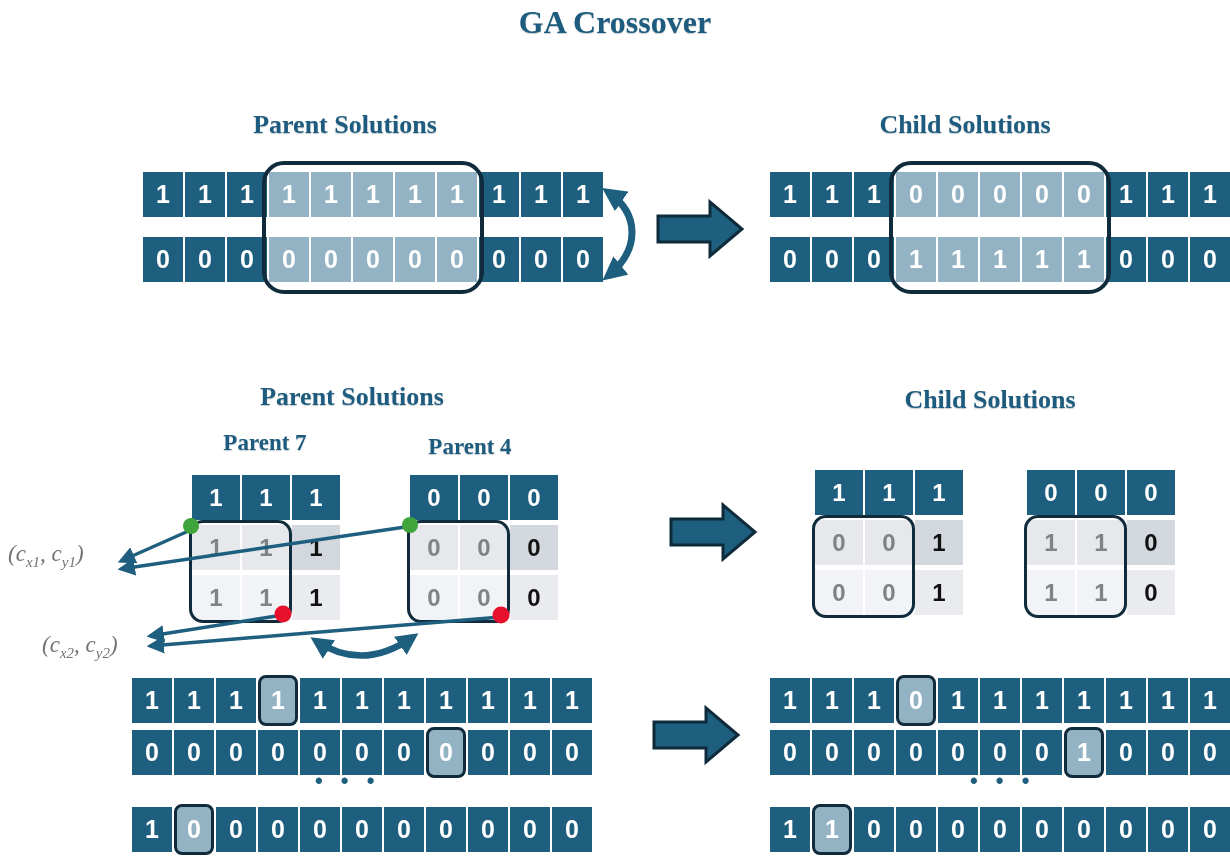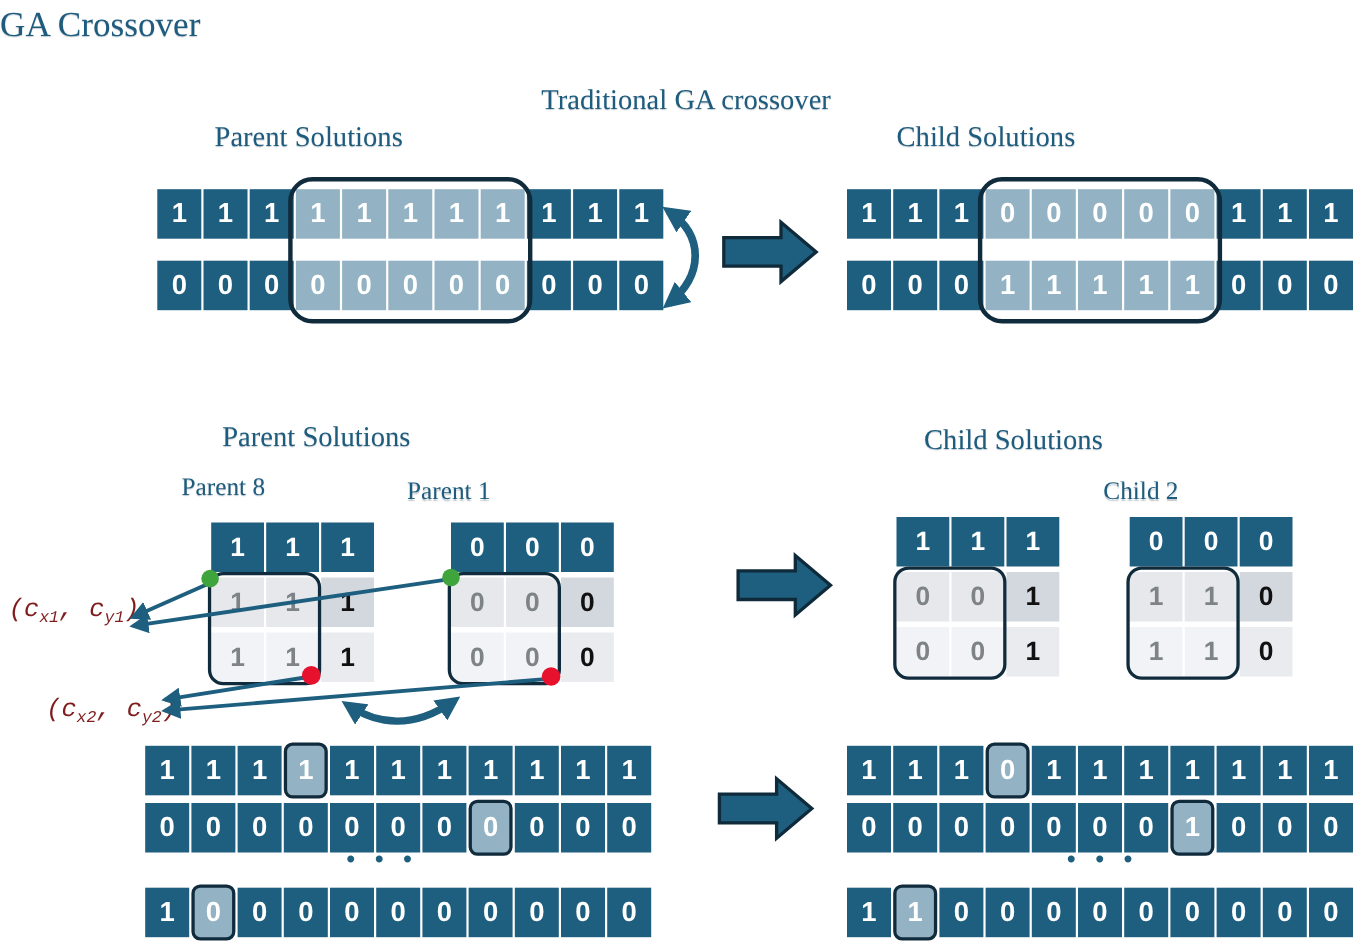--- a/index.html
+++ b/index.html
@@ -2,55 +2,54 @@
 <html style="--dark: #1E5F7F; --hl: #93B3C4; --outline: #102B3C; --heading: #1D5C7E;"><head>
 <meta charset="utf-8">
 <style>
   :root{
     --dark:#1E5F7F; --hl:#93B3C4; --outline:#102B3C; --heading:#1D5C7E;
     --grayNum:#7E8387; --b0a:#E6E8EC; --b0b:#D3D7DE; --b1a:#F2F3F6; --b1b:#E9EBEF;
   }
   html,body{margin:0;padding:0;background:#fff;}
   #canvas{position:relative;width:1230px;height:860px;background:#fff;overflow:hidden;
           font-family:"Liberation Serif",serif;}
-  .heading{position:absolute;color:var(--heading);font-weight:normal;
+  .heading{position:absolute;color:var(--heading);font-weight:bold;text-align:center;
            text-shadow:0 1px 1px rgba(20,40,60,.25);white-space:nowrap;}
   .bitrow{position:absolute;display:flex;gap:2px;}
   .cell{width:40px;height:45px;line-height:45px;text-align:center;color:#fff;
         background:var(--dark);font-family:"Liberation Sans",sans-serif;
         font-weight:bold;font-size:25px;box-sizing:border-box;}
   .cell.hl{background:var(--hl);}
   .mut .cell.hl{border:3px solid var(--outline);border-radius:8px;height:51px;
                 margin-top:-3px;line-height:45px;}
   .region{position:absolute;border:4px solid var(--outline);border-radius:22px;
           pointer-events:none;z-index:5;background:transparent;}
   .region.small{border-radius:14px;border-width:3.5px;}
   .matrix{position:absolute;}
   .m-row{display:flex;gap:2px;margin-bottom:5px;}
   .m-cell{width:48px;height:45px;line-height:45px;text-align:center;
           font-family:"Liberation Sans",sans-serif;font-weight:bold;font-size:24px;}
   .m-head .m-cell{background:var(--dark);color:#fff;}
   .m-b0 .m-cell{background:var(--b0a);color:var(--grayNum);}
   .m-b0 .m-cell.c2{background:var(--b0b);color:#111;}
   .m-b1 .m-cell{background:var(--b1a);color:var(--grayNum);}
   .m-b1 .m-cell.c2{background:var(--b1b);color:#111;}
-  .math{position:absolute;font-family:Liberation Mono, monospace;font-style:italic;
-        font-size:23px;color:#7f1d1d;white-space:nowrap;}
+  .math{position:absolute;font-family:Liberation Serif, serif;font-style:italic;
+        font-size:23px;color:#737373;white-space:nowrap;}
   .math sub{font-size:15px;}
   .dots{position:absolute;color:var(--dark);font-family:"Liberation Sans",sans-serif;
         font-weight:bold;font-size:22px;letter-spacing:6px;}
   #overlay{position:absolute;left:0;top:0;z-index:6;pointer-events:none;}
 </style>
 </head>
 <body>
 
 <div id="canvas">
 
   <div class="heading" style="left:0;width:1230px;top:4px;font-size:32px;">GA Crossover</div>
-  <div class="heading" style="left:492px;width:400px;top:76px;font-size:26px;">Traditional GA crossover</div>
   <div class="heading" style="left:195px;width:300px;top:110px;font-size:26px;">Parent Solutions</div>
   <div class="heading" style="left:815px;width:300px;top:110px;font-size:26px;">Child Solutions</div>
 
   <div class="bitrow" style="left:143px;top:172px;">
       <div class="cell">1</div>
       <div class="cell">1</div>
       <div class="cell">1</div>
       <div class="cell hl">1</div>
       <div class="cell hl">1</div>
       <div class="cell hl">1</div>
@@ -98,23 +97,22 @@
       <div class="cell hl">1</div>
       <div class="cell hl">1</div>
       <div class="cell">0</div>
       <div class="cell">0</div>
       <div class="cell">0</div>
     </div>
   <div class="region" style="left:889px;top:161px;width:214px;height:125px;"></div>
 
   <div class="heading" style="left:202px;width:300px;top:382px;font-size:26px;">Parent Solutions</div>
   <div class="heading" style="left:840px;width:300px;top:385px;font-size:26px;">Child Solutions</div>
-  <div class="heading" style="left:165px;width:200px;top:430px;font-size:23px;">Parent 8</div>
-  <div class="heading" style="left:370px;width:200px;top:434px;font-size:23px;">Parent 1</div>
-  <div class="heading" style="left:1003px;width:200px;top:434px;font-size:23px;">Child 2</div>
+  <div class="heading" style="left:165px;width:200px;top:430px;font-size:23px;">Parent 7</div>
+  <div class="heading" style="left:370px;width:200px;top:434px;font-size:23px;">Parent 4</div>
 
   <div class="matrix" style="left:192px;top:475px;">
       <div class="m-row m-head">
         <div class="m-cell c0">1</div>
         <div class="m-cell c1">1</div>
         <div class="m-cell c2">1</div>
       </div>
       <div class="m-row m-b0">
         <div class="m-cell c0">1</div>
         <div class="m-cell c1">1</div>

